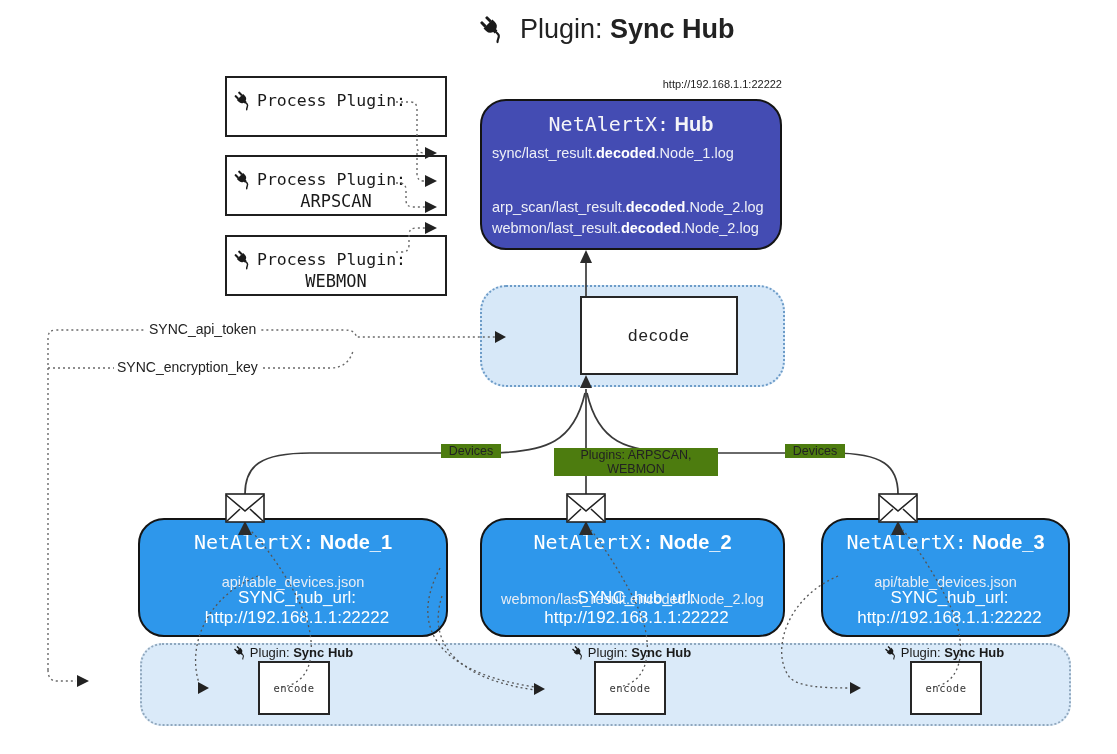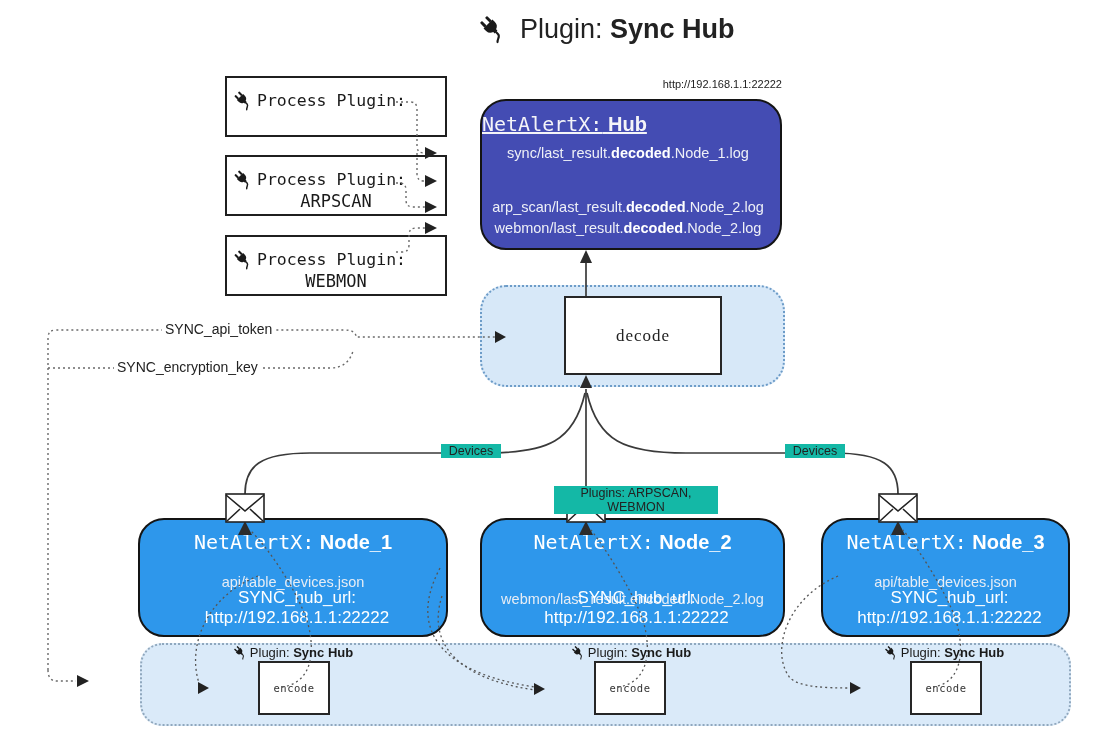--- a/index.html
+++ b/index.html
@@ -13,35 +13,35 @@
 
   .procbox{left:177px;width:218px;height:57px;background:#fff;border:2px solid #1f1f1f;z-index:1;}
   .procbox .l1{display:flex;align-items:center;gap:3px;padding:12px 0 0 6px;
                font-family:"DejaVu Sans Mono","Liberation Mono",monospace;font-size:16.5px;}
   .procbox .l2{text-align:center;font-family:"DejaVu Sans Mono","Liberation Mono",monospace;
                font-size:17px;margin-top:1px;}
 
   .huburl{left:432px;top:78px;width:302px;text-align:right;font-size:11px;color:#222;z-index:1;}
   .hub{left:432px;top:99px;width:302px;height:151px;background:#444CB3;border:2px solid #141414;
        border-radius:26px;box-sizing:border-box;z-index:1;color:#f4f4f8;}
-  .hub .htitle{position:absolute;left:0;top:11px;width:100%;text-align:left;font-size:20px;text-decoration:underline;}
+  .hub .htitle{position:absolute;left:0;top:11px;width:100%;text-align:center;font-size:20px;}
   .hub .htitle .pfx{font-family:"DejaVu Sans Mono","Liberation Mono",monospace;}
   .hub .htitle b{font-weight:700;}
-  .hublog{position:absolute;left:2px;width:288px;font-size:14.5px;white-space:nowrap;color:#eef0f7;text-align:center;}
+  .hublog{position:absolute;left:10px;width:288px;font-size:14.5px;white-space:nowrap;color:#eef0f7;}
   .hublog b{font-weight:700;color:#fff;}
 
   .dpanel{left:432px;top:285px;width:305px;height:102px;background:#D7E8F8;
           border:2px dotted #6D9CC8;border-radius:26px;box-sizing:border-box;z-index:1;}
-  .dbox{left:516px;top:296px;width:158px;height:79px;background:#fff;border:2px solid #262626;
+  .dbox{left:532px;top:296px;width:158px;height:79px;background:#fff;border:2px solid #262626;
         box-sizing:border-box;z-index:1;display:flex;align-items:center;justify-content:center;
-        font-family:Liberation Serif, serif;font-size:17px;letter-spacing:1px;color:#222;}
+        font-family:Liberation Sans, sans-serif;font-size:17px;letter-spacing:1px;color:#222;}
 
   .keylabel{font-size:14px;color:#222;background:#fff;padding:0 3px;z-index:3;}
 
-  .edgelabel{font-size:12.5px;color:#222;background:#14b8a6;text-align:center;z-index:3;padding:0 2px;}
+  .edgelabel{font-size:12.5px;color:#222;background:#4d7c0f;text-align:center;z-index:3;padding:0 2px;}
 
   .node{top:518px;height:119px;background:#2E97EB;border:2.5px solid #141414;border-radius:26px;
         box-sizing:border-box;z-index:1;color:#fff;}
   .node .ntitle{position:absolute;left:0;top:10px;width:100%;text-align:center;font-size:20px;}
   .node .ntitle .pfx{font-family:"DejaVu Sans Mono","Liberation Mono",monospace;}
   .node .ntitle b{font-weight:700;}
   .node .nfile{position:absolute;left:0;width:100%;text-align:center;font-size:14.5px;
                color:#e7edf5;white-space:nowrap;}
   .node .nurl{position:absolute;left:4px;bottom:7px;width:100%;text-align:center;font-size:17px;color:#fff;}
 
@@ -126,25 +126,25 @@
       <b>Hub</b>
     </div>
     <div class="hublog" style="top:44px"><span>sync/last_result.</span><b>decoded</b><span>.Node_1.log</span></div>
     <div class="hublog" style="top:98px"><span>arp_scan/last_result.</span><b>decoded</b><span>.Node_2.log</span></div>
     <div class="hublog" style="top:119px"><span>webmon/last_result.</span><b>decoded</b><span>.Node_2.log</span></div>
   </div>
 
   <div class="abs dpanel"></div>
   <div class="abs dbox">decode</div>
 
-  <div class="abs keylabel" style="left:114px;top:321px">SYNC_api_token</div>
+  <div class="abs keylabel" style="left:98px;top:321px">SYNC_api_token</div>
   <div class="abs keylabel" style="left:66px;top:359px">SYNC_encryption_key</div>
 
   <div class="abs edgelabel" style="left:393px;top:444px;width:56px">Devices</div>
-  <div class="abs edgelabel" style="left:506px;top:486px;width:160px">Plugins: ARPSCAN, WEBMON</div>
+  <div class="abs edgelabel" style="left:506px;top:448px;width:160px">Plugins: ARPSCAN, WEBMON</div>
   <div class="abs edgelabel" style="left:737px;top:444px;width:56px">Devices</div>
 
   <div class="abs node" style="left:90px;width:310px">
     <div class="ntitle">
       <span class="pfx">NetAlertX:</span>
       <b>Node_1</b>
     </div>
     <div class="nfile" style="top:561px;top:54px">api/table_devices.json</div>
     <div class="nurl">SYNC_hub_url: http://192.168.1.1:22222</div>
   </div>

